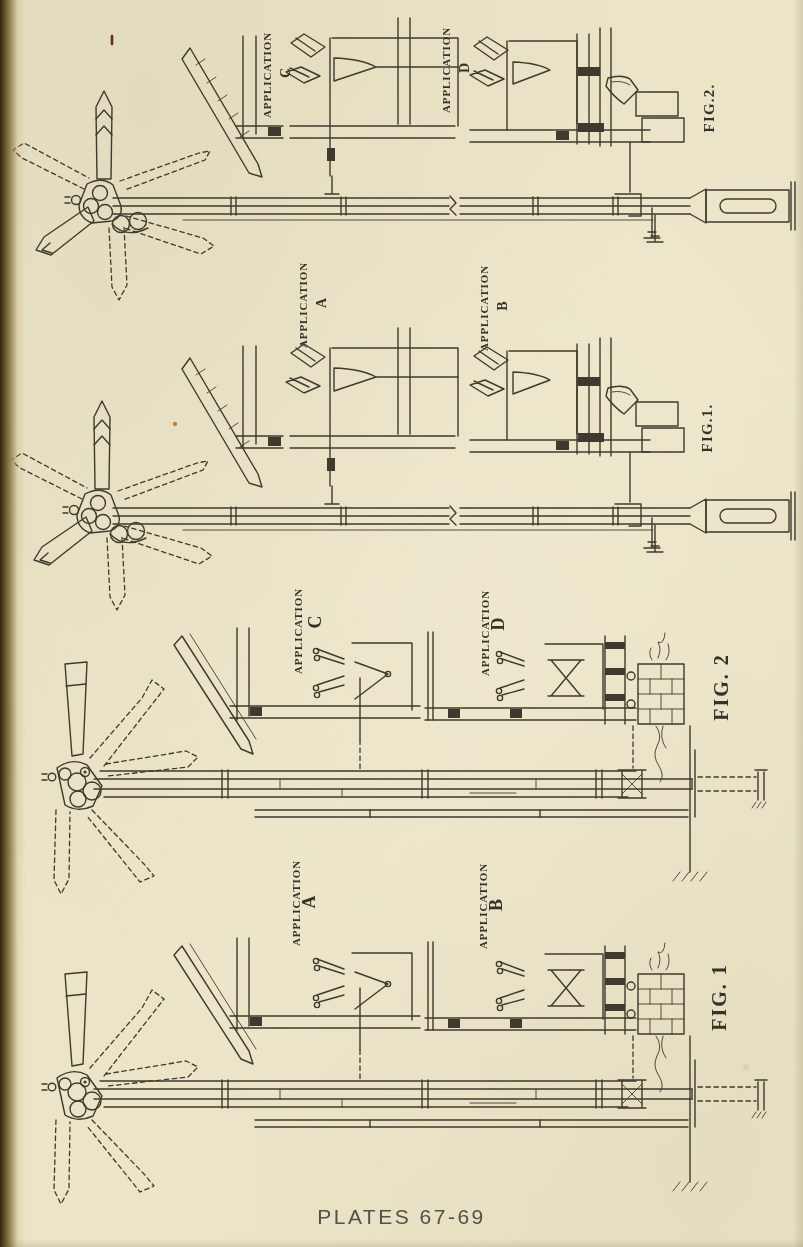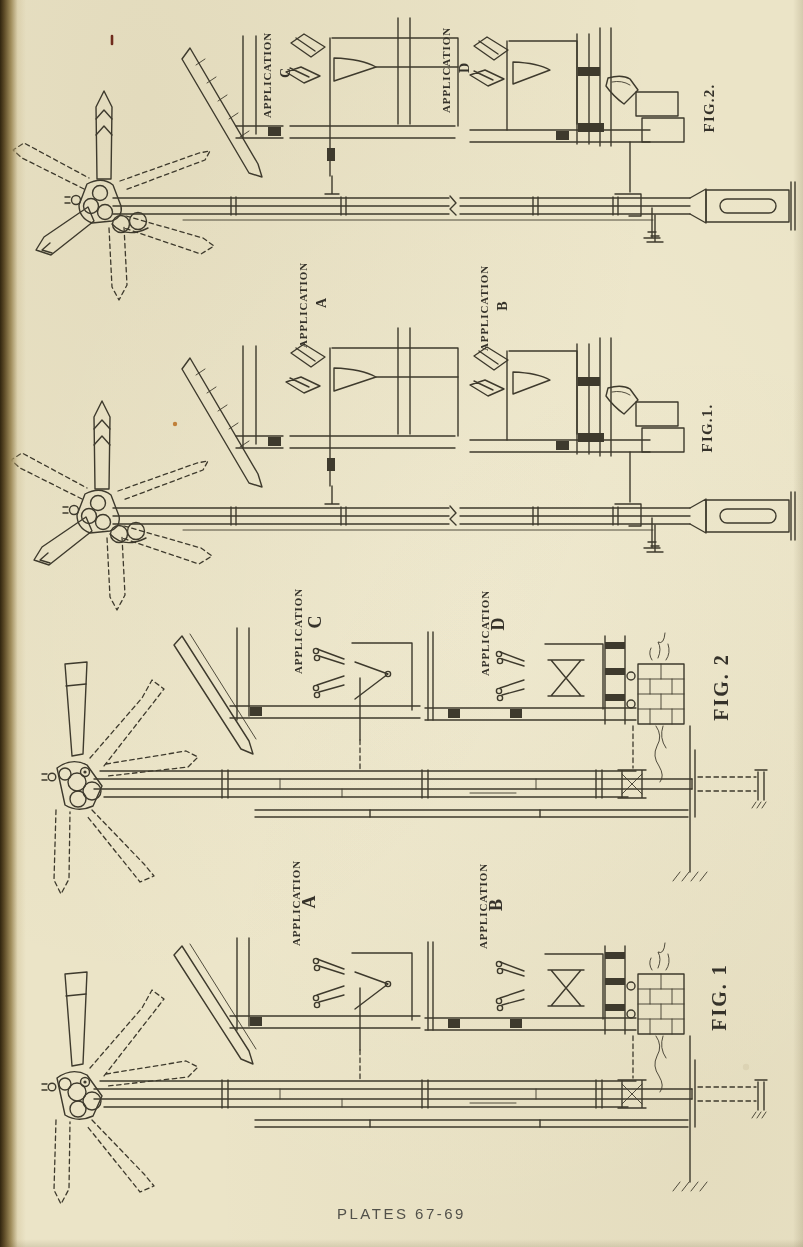--- a/index.html
+++ b/index.html
@@ -43,21 +43,21 @@
   #plate text.ltrBig{font-size:18px;}
   #plate text.fig{font-size:15px;letter-spacing:1.2px;}
   #plate text.figBig{font-size:20px;letter-spacing:2px;}
   #plate .speck-red{stroke:#6f2b1c;stroke-width:2.6;}
   #plate .speck-orange{fill:#c0803a;stroke:none;}
   #plate .speck-pale{fill:#dcd3b4;stroke:none;}
   .caption{
     position:absolute;left:0;right:0;top:1205px;
     text-align:center;
     font-family:"Liberation Sans","DejaVu Sans",sans-serif;
-    font-size:15px;letter-spacing:2.5px;color:#52514a;
+    font-size:21px;letter-spacing:2.5px;color:#52514a;
   }
 </style>
 </head>
 <body>
 
 <div class="page">
 
   <svg id="plate" width="803" height="1247" viewBox="0 0 803 1247">
     <defs>
 

